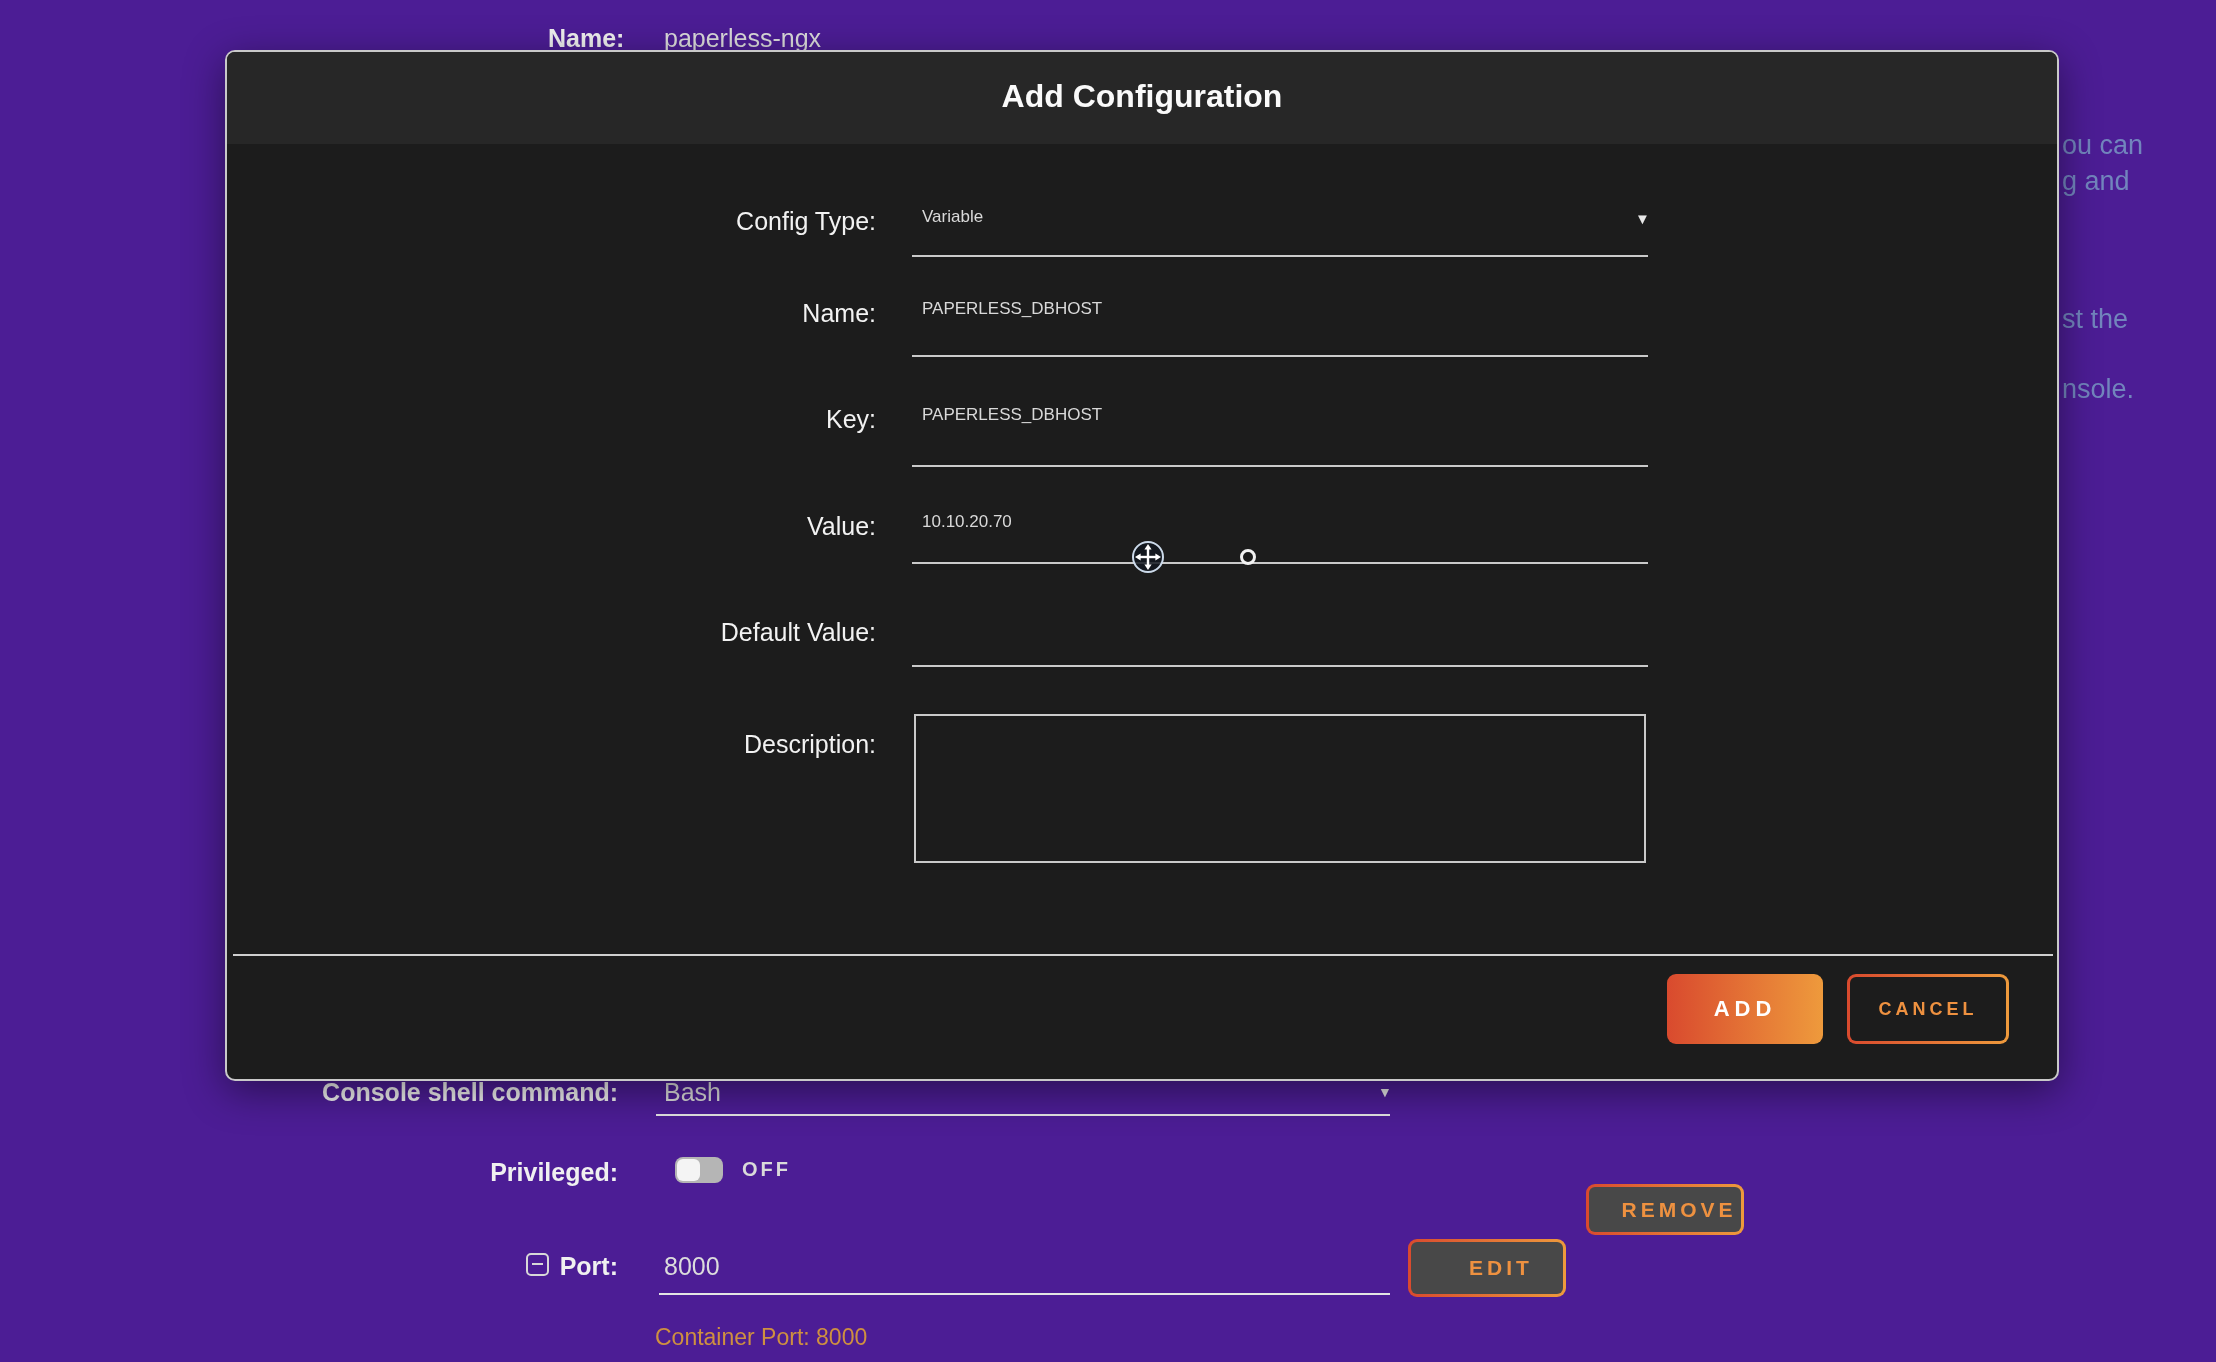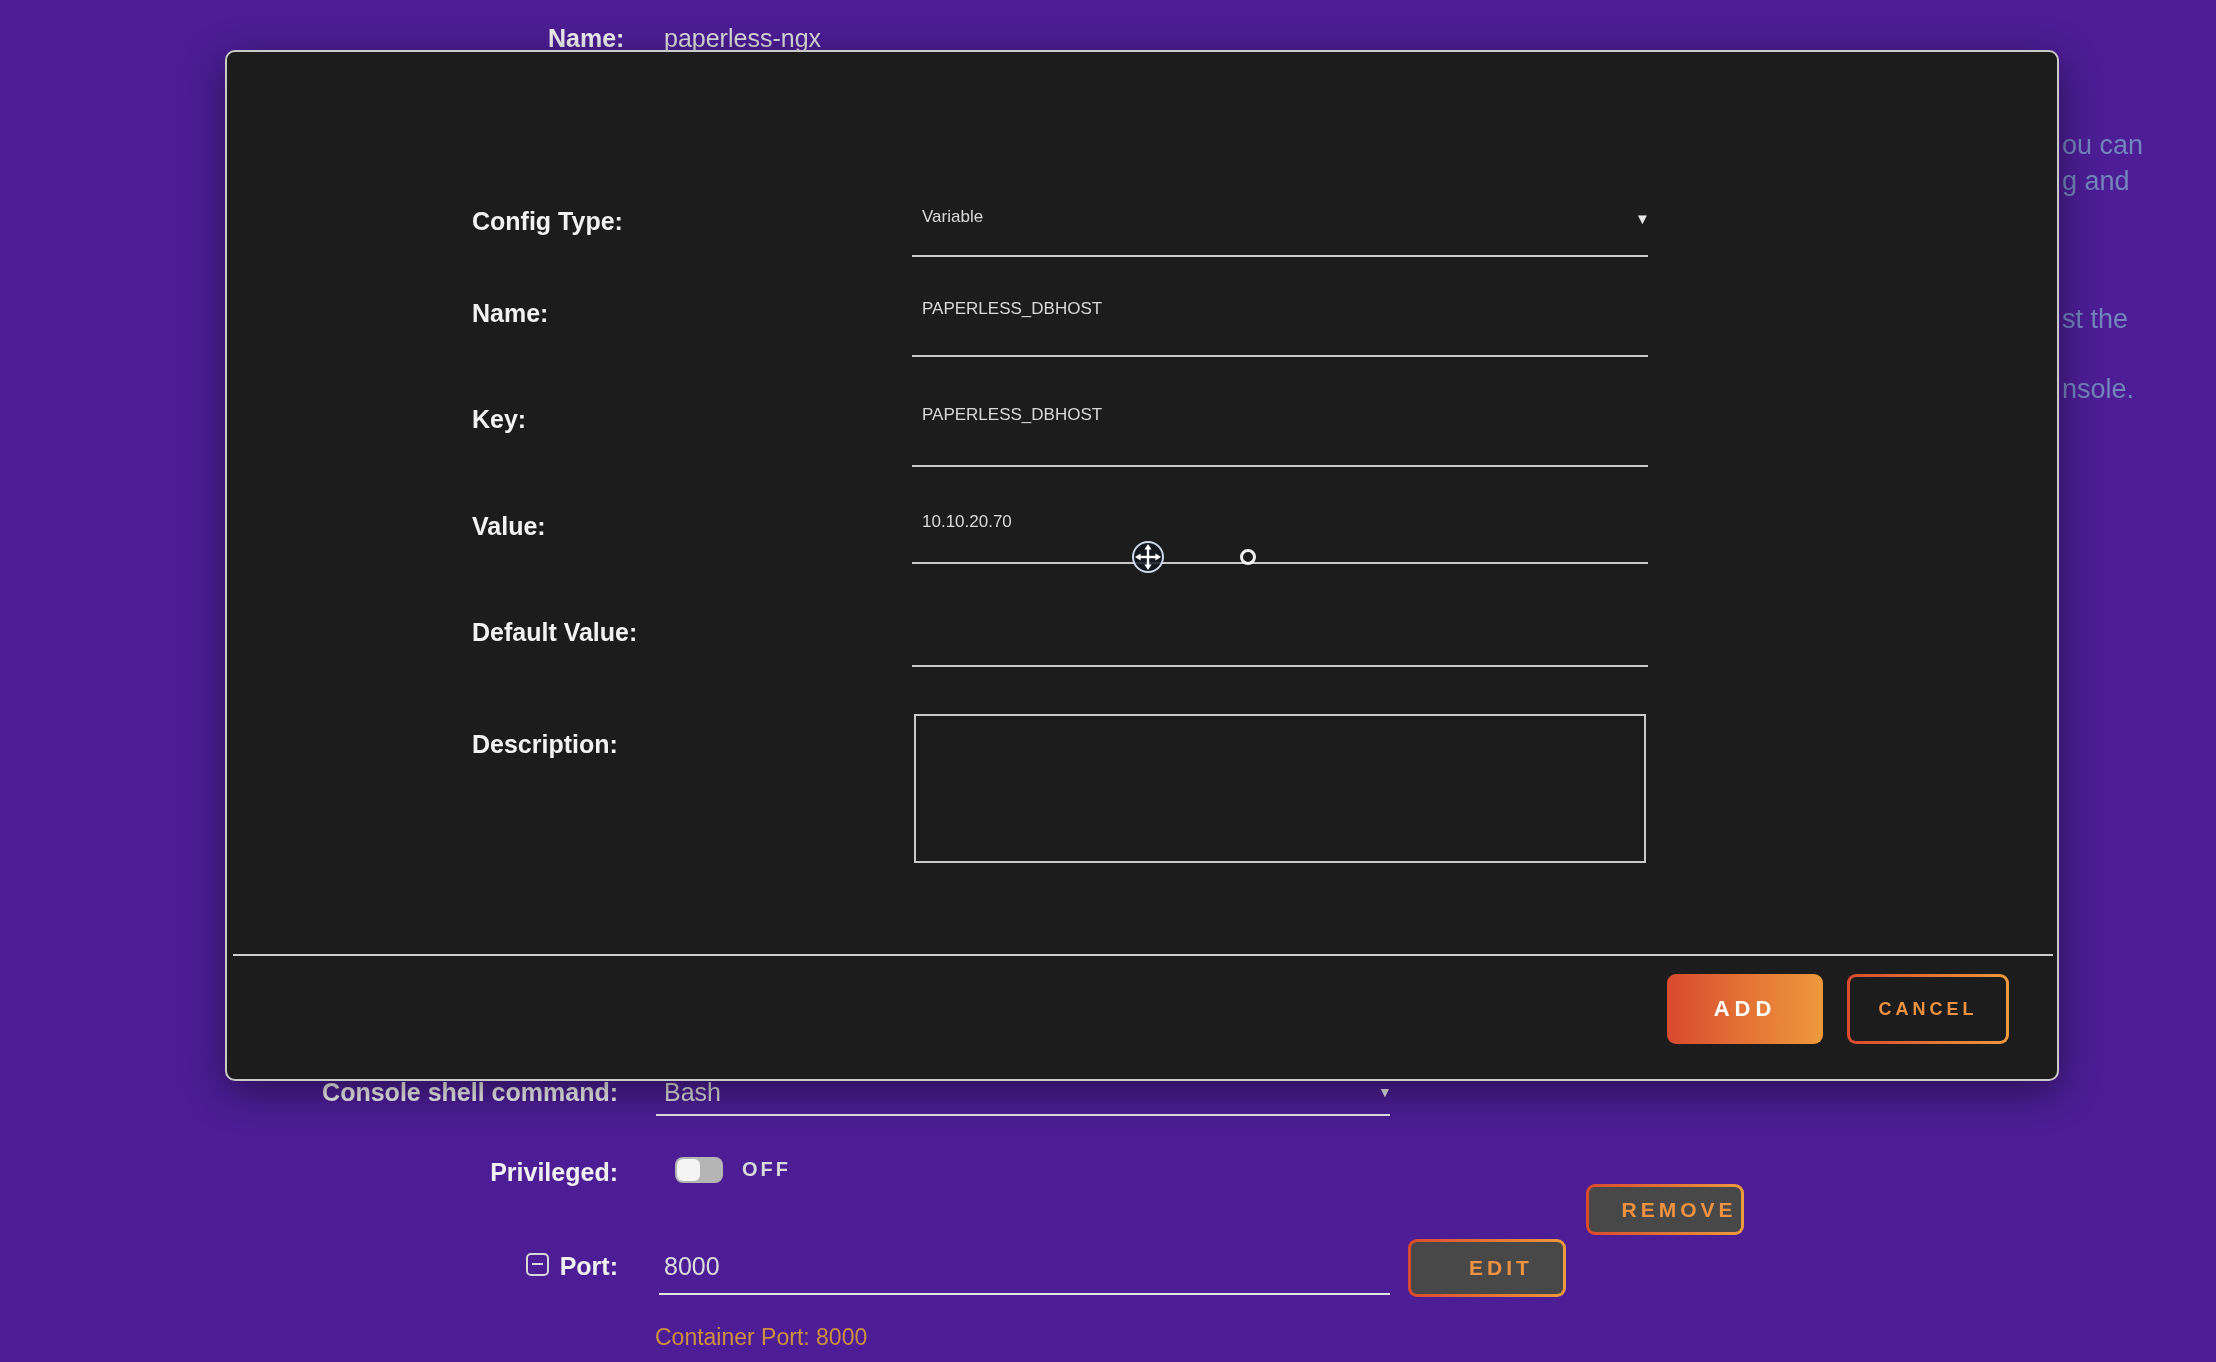--- a/index.html
+++ b/index.html
@@ -48,22 +48,22 @@
     box-shadow:0 10px 40px rgba(0,0,0,.45);
   }
   .modal-header {
     position:absolute; left:0; top:0; width:100%; height:92px;
     background:#272727; border-radius:8px 8px 0 0;
   }
   .modal-title {
     position:absolute; width:100%; top:26px; text-align:center;
     font-size:32px; font-weight:bold; color:#fafafa;
   }
-  .f-label { position:absolute; width:404px; font-size:25px;
-             font-weight:bold; color:#f2f2f2; white-space:nowrap; }
+  .f-label { position:absolute; width:404px; text-align:right; font-size:25px;
+             font-weight:normal; color:#f2f2f2; white-space:nowrap; }
   .f-value { position:absolute; left:695px; font-size:17px; color:#d9d9d9; white-space:nowrap; }
   .f-line  { position:absolute; left:685px; width:736px; height:2px; background:#c9c9c9; }
   .f-arrow { position:absolute; left:1408px; color:#e8e8e8; font-size:15px; }
   .desc-box {
     position:absolute; left:687px; top:662px; width:732px; height:149px;
     background:transparent; border:2px solid #c9c9c9; resize:none; outline:none;
     color:#d9d9d9; font-size:24px; font-family:"Liberation Sans", sans-serif; padding:10px;
   }
   .footer-divider { position:absolute; left:6px; top:902px; width:1820px; height:2px; background:#cfcfcf; }
   .add-btn {
@@ -112,20 +112,23 @@
   <div class="abs grad-border" style="left:1408px; top:1239px; width:158px; height:58px;">
     <div class="grad-border-inner inner-on-gray">EDIT</div>
   </div>
   <div class="abs grad-border" style="left:1586px; top:1184px; width:158px; height:51px;">
     <div class="grad-border-inner inner-on-gray">REMOVE</div>
   </div>
 
   <div class="abs orange-note" style="left:655px; top:1324px;">Container Port: 8000</div>
 
   <div class="modal">
+    <div class="modal-header">
+      <div class="modal-title">Add Configuration</div>
+    </div>
 
     <div class="f-label" style="left:245px; top:155px;">Config Type:</div>
     <div class="f-value" style="top:155px;">Variable</div>
     <div class="f-arrow" style="top:158px;">▼</div>
     <div class="f-line" style="top:203px;"></div>
 
     <div class="f-label" style="left:245px; top:247px;">Name:</div>
     <div class="f-value" style="top:247px;">PAPERLESS_DBHOST</div>
     <div class="f-line" style="top:303px;"></div>
 

